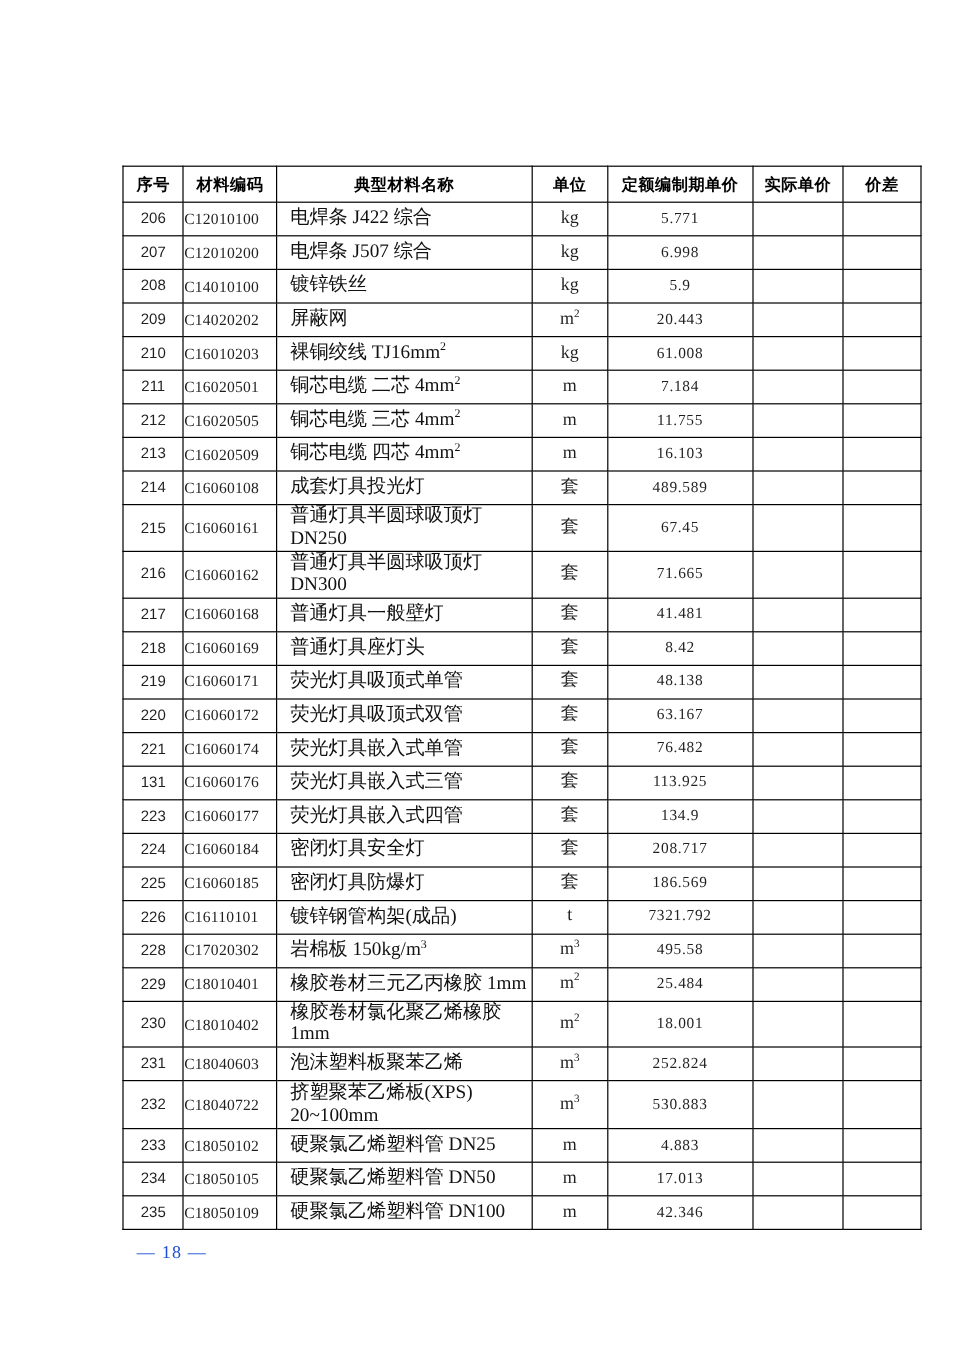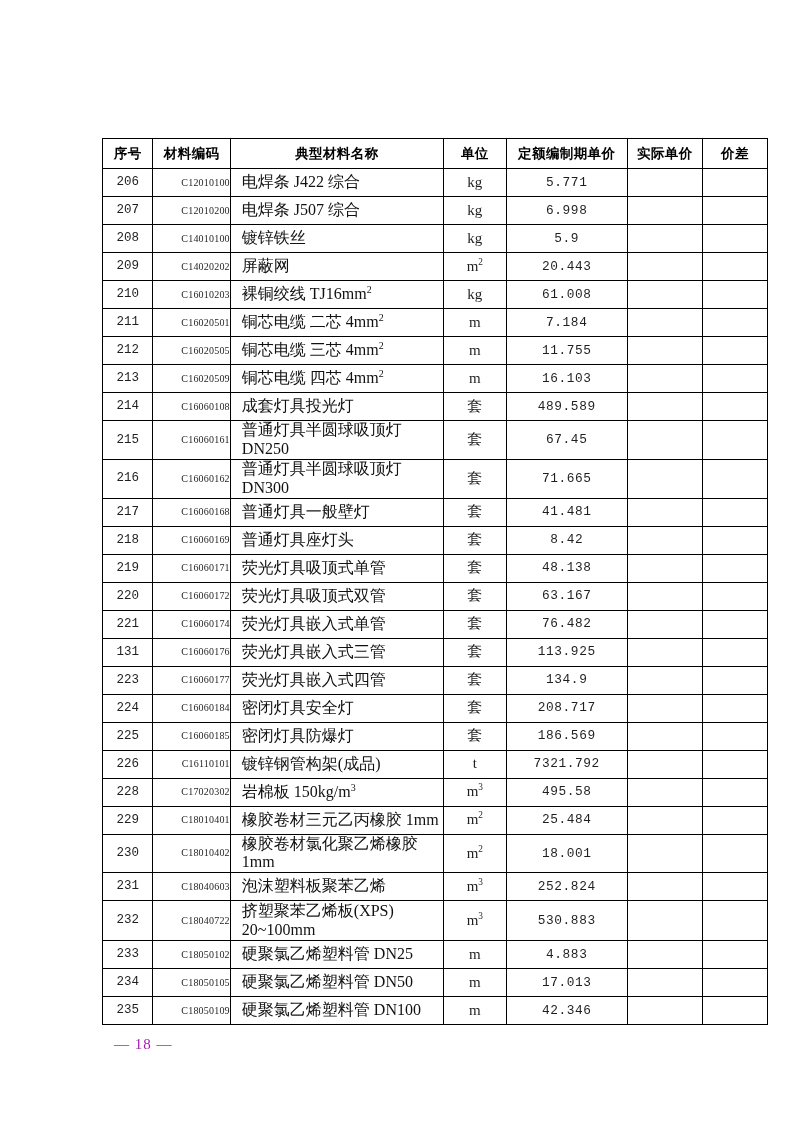--- a/index.html
+++ b/index.html
@@ -66,26 +66,26 @@
   #price-table tbody tr {
     height: 28px;
   }
   #price-table tbody tr.tall {
     height: 40px;
   }
 
   .cell-seq {
     text-align: center;
     font-size: 12.5px;
-    font-family: Liberation Mono, monospace;
+    font-family: Liberation Sans, sans-serif;
     color: #1f1f1f;
   }
   .cell-code {
-    text-align: right;
-    font-size: 10px;
+    text-align: left;
+    font-size: 13px;
     font-family: "Liberation Serif", serif;
     color: #1f1f1f;
     letter-spacing: 0.2px;
   }
   .cell-name {
     text-align: left;
     padding-left: 11px !important;
     padding-right: 4px !important;
     font-size: 16px;
     color: #111111;
@@ -96,21 +96,20 @@
   .cell-unit {
     text-align: center;
     font-size: 15px;
     color: #1f1f1f;
   }
   .cell-base {
     text-align: center;
     font-size: 12.8px;
     color: #1f1f1f;
     letter-spacing: 0.6px;
-    font-family: Liberation Mono, monospace;
   }
   .cell-actual,
   .cell-diff {
     text-align: center;
     font-size: 12.8px;
   }
 
   
   sup {
     font-size: 0.62em;
@@ -118,21 +117,21 @@
     line-height: 0;
   }
 
   
   #page-footer {
     position: absolute;
     left: 102px;
     top: 1036px;
     width: 200px;
     font-size: 15px;
-    color: #a21caf;
+    color: #1d4ed8;
     letter-spacing: 1px;
     text-align: left;
     padding-left: 12px;
   }
 </style>
 </head>
 <body>
 
 <div id="page">
 

